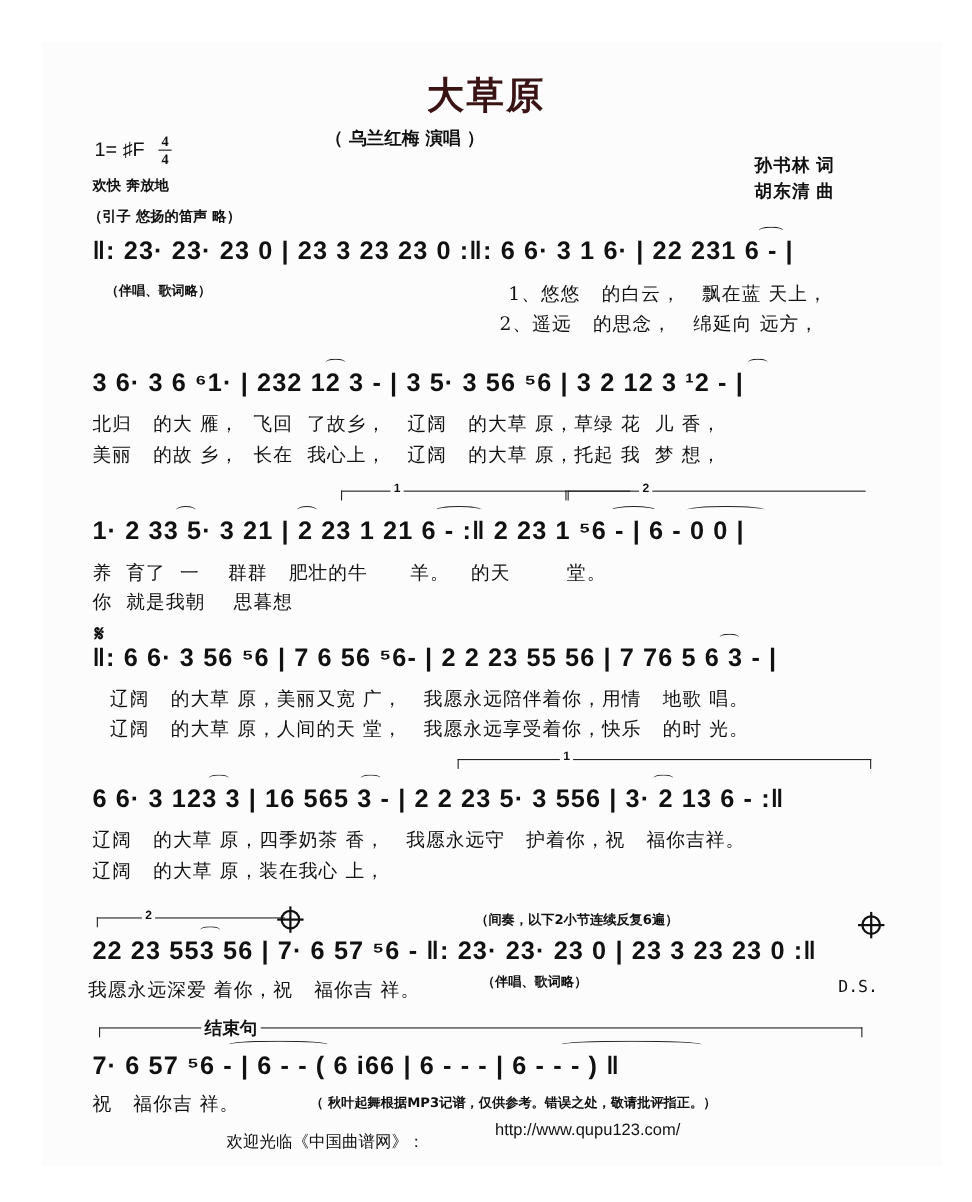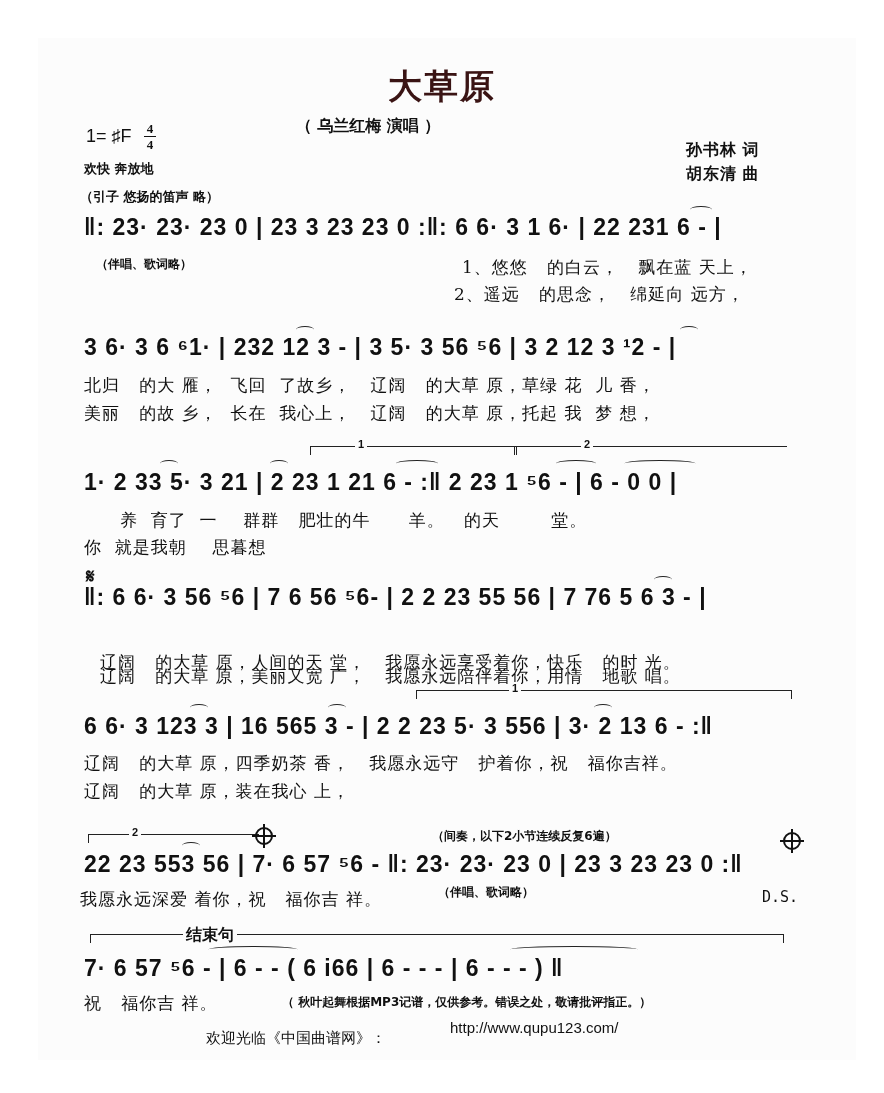--- a/index.html
+++ b/index.html
@@ -17,21 +17,21 @@
   }
   .singer { left: 0; width: 736px; top: 116px; text-align: center; font-size: 16px; font-weight: bold; }
   .key { left: 86px; top: 126px; font-size: 18px; font-family: "Liberation Sans", sans-serif; }
   .timesig {
     position: absolute; left: 144px; top: 122px; font-size: 13px; font-weight: bold; line-height: 13px;
     text-align: center; font-family: Liberation Serif, serif;
   }
   .timesig .bar { display: block; border-top: 1.5px solid #111; width: 12px; margin: 1px 0; }
   .tempo { left: 84px; top: 160px; font-size: 13px; font-weight: bold; }
   .intro { left: 80px; top: 188px; font-size: 13px; font-weight: bold; }
-  .credit { left: 686px; font-size: 16px; font-family: Liberation Sans, sans-serif; font-weight: bold; letter-spacing: 1px; }
+  .credit { left: 686px; font-size: 16px; font-family: Liberation Serif, serif; font-weight: bold; letter-spacing: 1px; }
   .notes {
     font-family: "Liberation Sans", sans-serif; font-weight: bold; font-size: 23px; letter-spacing: 1px; height: 28px;
   }
   .lyric { font-family: "DejaVu Serif", serif; font-size: 17px; letter-spacing: 1px; }
   .small-note { font-size: 12px; font-weight: bold; }
   .volta {
     position: absolute; border-top: 1.5px solid #222; border-left: 1.5px solid #222; height: 8px;
   }
   .volta .num {
     position: absolute; top: -9px; background: #fcfcfc; padding: 0 3px; font-size: 11px; font-weight: bold;
@@ -85,27 +85,27 @@
 <div class="volta" style="left:514px; top:446px; width:0; border-right:none;"></div>
 <div class="volta" style="left:516px; top:446px; width:270px;">
   <span class="num" style="left:64px;">2</span>
 </div>
 <div class="abs notes" style="left:84px; top:469px;">1· 2 33 5· 3 21 | 2 23 1 21 6 - :‖ 2 23 1 ⁵6 - | 6 - 0 0 |</div>
 <div class="slur" style="left:160px; top:460px; width:18px;"></div>
 <div class="slur" style="left:270px; top:460px; width:18px;"></div>
 <div class="slur" style="left:396px; top:460px; width:42px;"></div>
 <div class="slur" style="left:556px; top:460px; width:40px;"></div>
 <div class="slur" style="left:624px; top:460px; width:72px;"></div>
-<div class="abs lyric" style="left:84px; top:509px;margin-left:36px;">养  育了  一    群群   肥壮的牛      羊。   的天        堂。</div>
+<div class="abs lyric" style="left:84px; top:509px;">养  育了  一    群群   肥壮的牛      羊。   的天        堂。</div>
 <div class="abs lyric" style="left:84px; top:536px;">你  就是我朝    思暮想</div>
 
 <div class="abs segno" style="left:86px; top:564px;">𝄋</div>
 <div class="abs notes" style="left:84px; top:584px;">‖: 6 6· 3 56 ⁵6 | 7 6 56 ⁵6- | 2 2 23 55 56 | 7 76 5 6 3 - |</div>
 <div class="slur" style="left:654px; top:576px; width:18px;"></div>
-<div class="abs lyric" style="left:100px; top:624px;margin-top:41px;">辽阔   的大草 原，美丽又宽 广，   我愿永远陪伴着你，用情   地歌 唱。</div>
+<div class="abs lyric" style="left:100px; top:624px;">辽阔   的大草 原，美丽又宽 广，   我愿永远陪伴着你，用情   地歌 唱。</div>
 <div class="abs lyric" style="left:100px; top:651px;">辽阔   的大草 原，人间的天 堂，   我愿永远享受着你，快乐   的时 光。</div>
 
 <div class="volta" style="left:416px; top:690px; width:374px; border-right:1.5px solid #222;">
   <span class="num" style="left:92px;">1</span>
 </div>
 <div class="abs notes" style="left:84px; top:713px;">6 6· 3 123 3 | 16 565 3 - | 2 2 23 5· 3 556 | 3· 2 13 6 - :‖</div>
 <div class="slur" style="left:190px; top:704px; width:18px;"></div>
 <div class="slur" style="left:328px; top:704px; width:18px;"></div>
 <div class="slur" style="left:594px; top:704px; width:18px;"></div>
 <div class="abs lyric" style="left:84px; top:752px;">辽阔   的大草 原，四季奶茶 香，   我愿永远守   护着你，祝   福你吉祥。</div>

